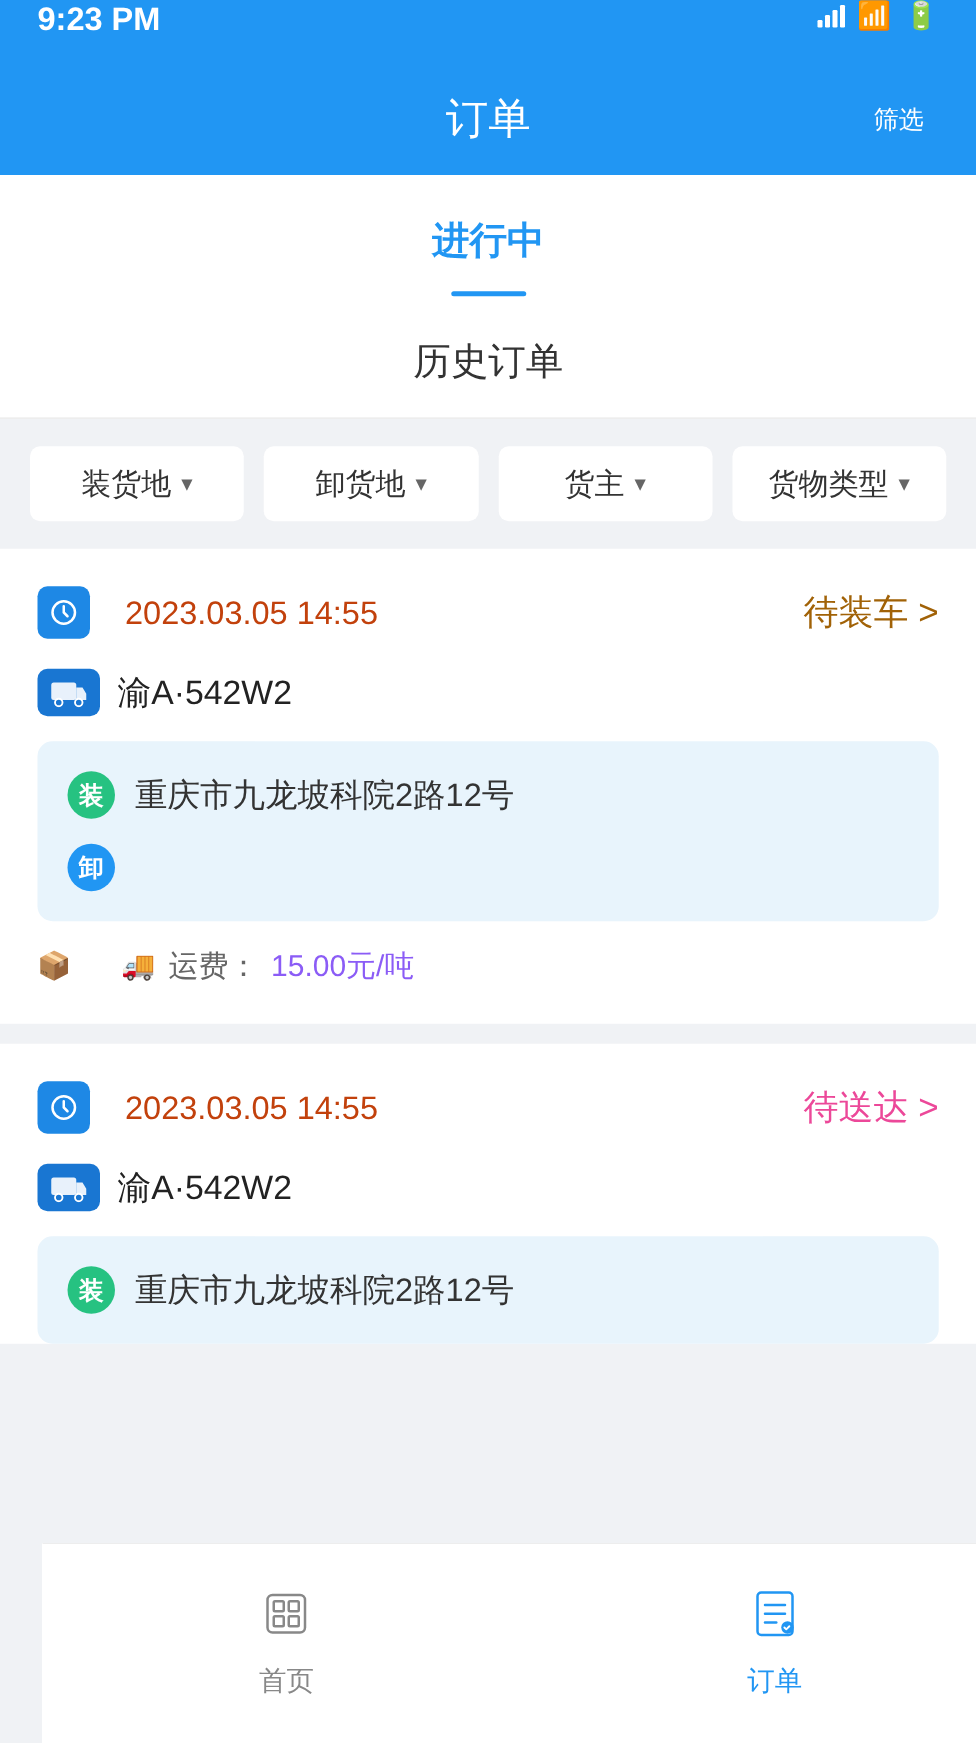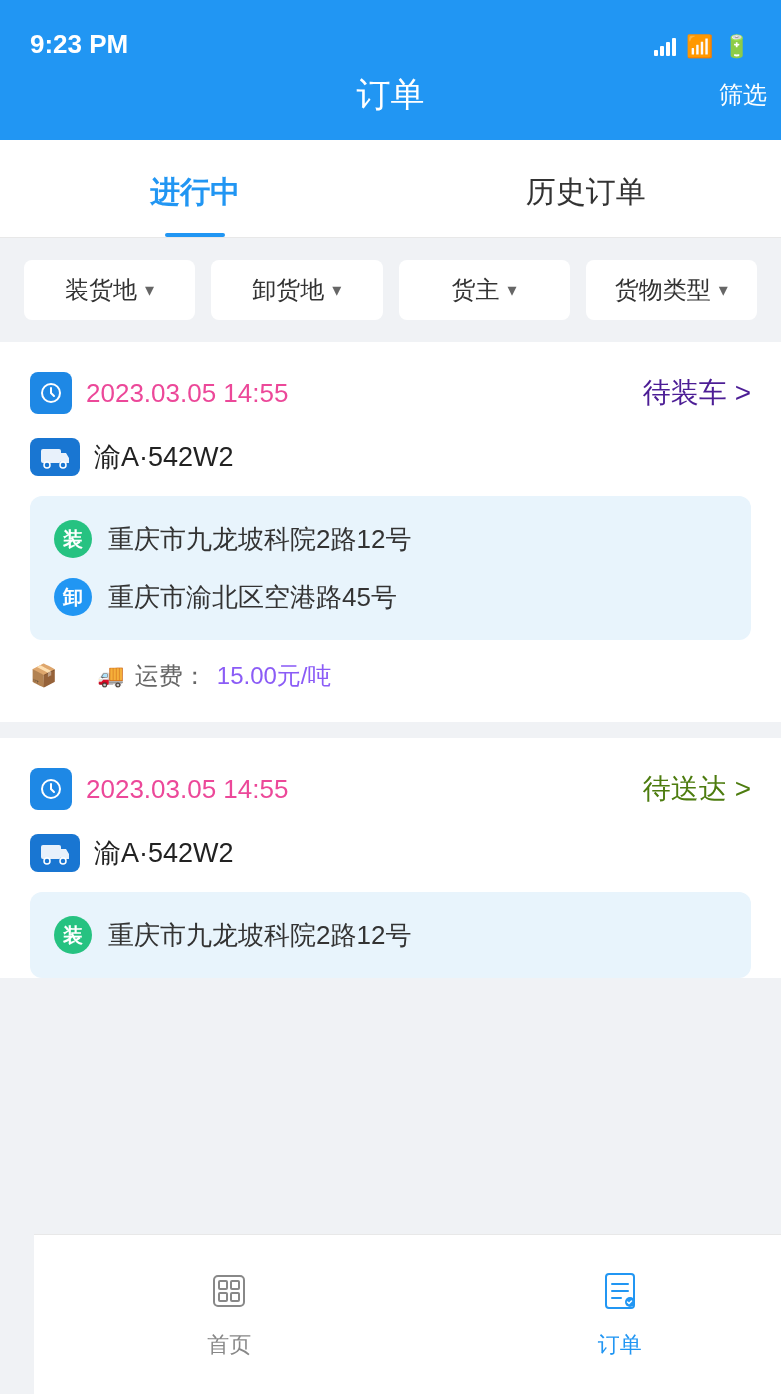--- a/index.html
+++ b/index.html
@@ -10,21 +10,21 @@
       font-family: -apple-system, 'PingFang SC', 'Helvetica Neue', Arial, sans-serif;
       background: #f0f2f5;
       overflow-x: hidden;
     }
 
     
     .status-bar {
       background: #2196F3;
       height: 60px;
       display: flex;
-      align-items: flex-end;
+      align-items: flex-start;
       justify-content: space-between;
       padding: 0 30px;
       color: white;
       font-size: 26px;
       font-weight: 600;
     }
     .status-icons {
       display: flex;
       align-items: center;
       gap: 10px;
@@ -51,35 +51,36 @@
       position: relative;
       padding-bottom: 10px;
     }
     .header-title {
       color: white;
       font-size: 34px;
       font-weight: 500;
     }
     .header-filter {
       position: absolute;
-      right: 14px;
-      color: white;
-      font-size: 24px;
+      right: 42px;
+      color: white;
+      font-size: 20px;
       margin-left: 24px;
     }
 
     
     .tabs-section {
       background: white;
       margin: 0;
       padding: 0;
     }
     .tabs-container {
       display: flex;
       border-bottom: 1px solid #e8e8e8;
+      flex-direction: column;
     }
     .tab {
       flex: 1;
       text-align: center;
       padding: 32px 0 24px;
       font-size: 30px;
       color: #333;
       position: relative;
       cursor: pointer;
     }
@@ -142,44 +143,44 @@
 
     .order-header {
       display: flex;
       align-items: center;
       justify-content: space-between;
       margin-bottom: 24px;
     }
     .order-time {
       display: flex;
       align-items: center;
-      gap: 14px;
+      gap: 28px;
       font-size: 26px;
-      color: #ec4899;
+      color: #c2410c;
     }
     .clock-icon {
       width: 42px;
       height: 42px;
       background: #1e88e5;
       border-radius: 8px;
       display: flex;
       align-items: center;
       justify-content: center;
       color: white;
       font-size: 22px;
     }
     .order-status {
-      color: #4c1d95;
+      color: #a16207;
       font-size: 28px;
       display: flex;
       align-items: center;
       gap: 4px;
     }
     .order-status.deliver {
-      color: #4d7c0f;
+      color: #ec4899;
     }
 
     .order-truck {
       display: flex;
       align-items: center;
       gap: 14px;
       margin-bottom: 20px;
     }
     .truck-icon {
       width: 50px;
@@ -382,21 +383,20 @@
       <div class="address-row">
         <div class="addr-badge load">
           <span>装</span>
         </div>
         <span class="address-text">重庆市九龙坡科院2路12号</span>
       </div>
       <div class="address-row">
         <div class="addr-badge unload">
           <span>卸</span>
         </div>
-        <span class="address-text">重庆市渝北区空港路45号</span>
       </div>
     </div>
 
     <div class="order-meta">
       <div class="meta-item">
         <span class="meta-icon">📦</span>
       </div>
       <div class="meta-item">
         <span class="meta-icon">🚚</span>
         <span>运费：</span>

